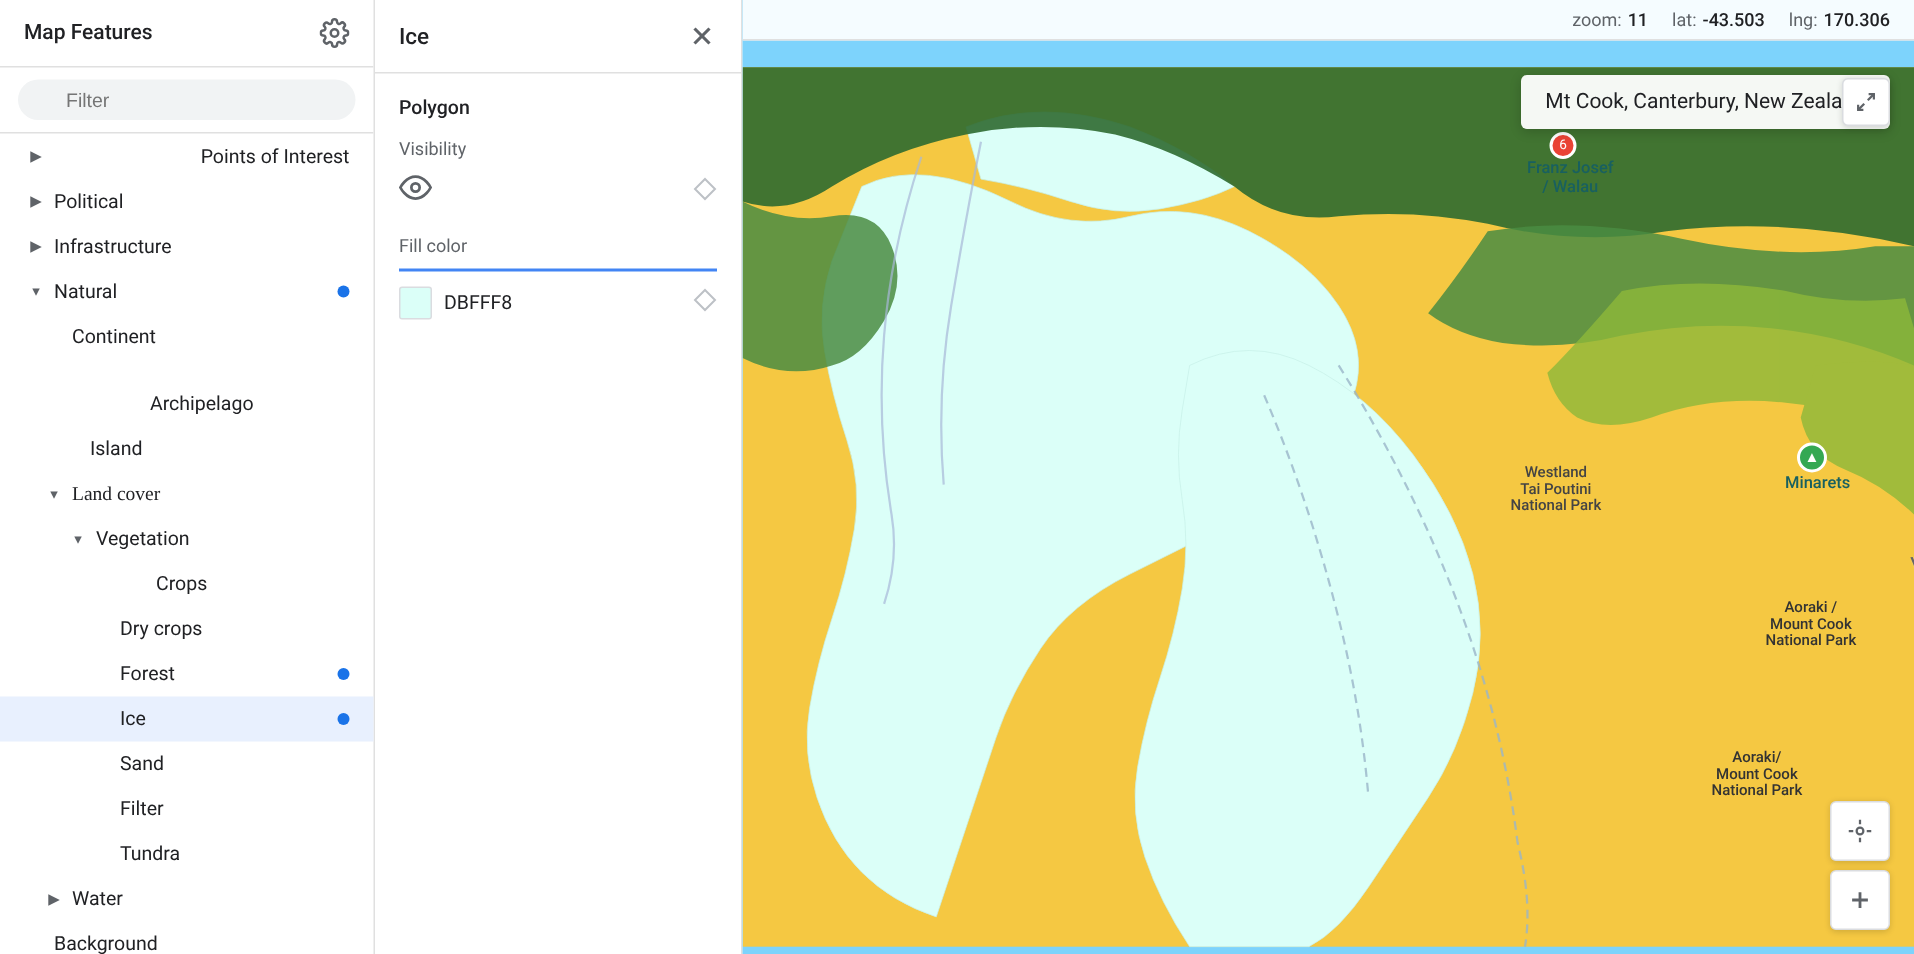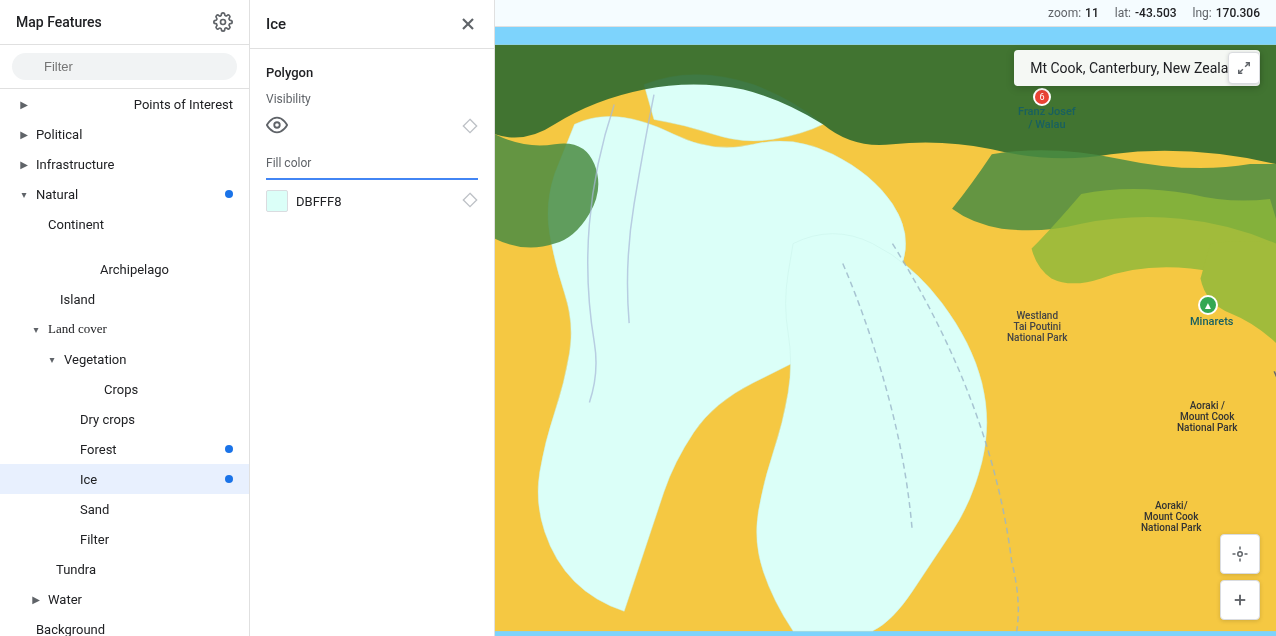--- a/index.html
+++ b/index.html
@@ -387,21 +387,21 @@
         <span class="dot"></span>
       </div>
       <div class="tree-item" style="padding-left: 60px;">
         <span class="caret"></span>
         <span style="flex: 1 1 0%;">Sand</span>
       </div>
       <div class="tree-item" style="padding-left: 60px;">
         <span class="caret"></span>
         <span style="flex: 1 1 0%;">Filter</span>
       </div>
-      <div class="tree-item" style="padding-left: 36px;">
+      <div class="tree-item" style="padding-left: 60px;">
         <span class="caret"></span>
         <span style="flex: 1 1 0%;">Tundra</span>
       </div>
       <div class="tree-item" style="padding-left: 28px;">
         <span class="caret">▶</span>
         <span style="flex: 1 1 0%;">Water</span>
       </div>
       <div class="tree-item" style="padding-left: 16px;">
         <span class="caret"></span>
         <span style="flex: 1 1 0%;">Background</span>

